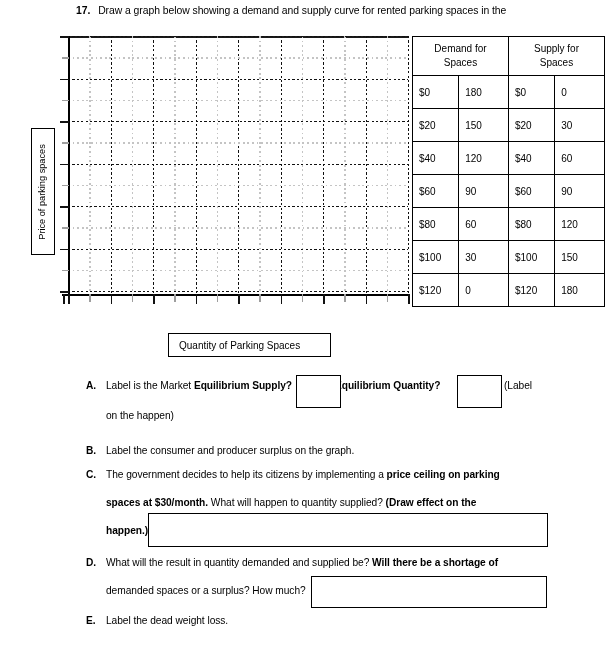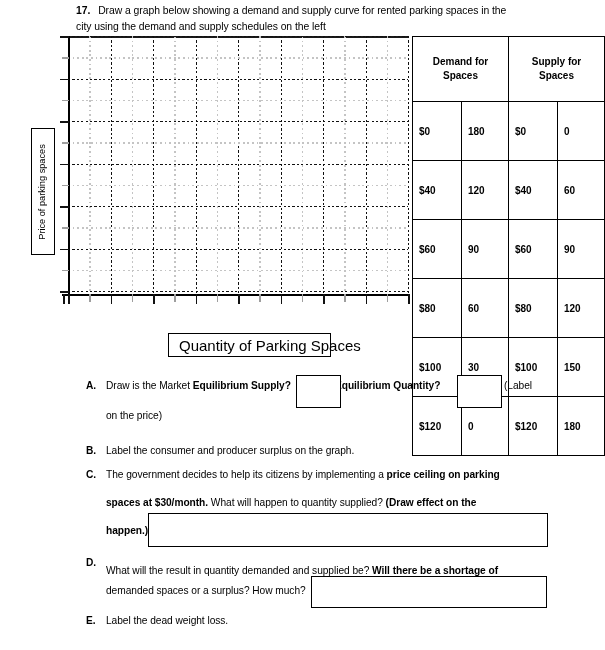--- a/index.html
+++ b/index.html
@@ -152,37 +152,37 @@
     height: 24px;
     border: 1.2px solid #000;
     background: #fff;
     box-sizing: border-box;
   }
   #x-axis-label-text {
     position: absolute;
     left: 10px;
     top: 50%;
     transform: translateY(-50%);
-    font-size: 15px;
+    font-size: 10px;
     white-space: nowrap;
   }
 
   
   #schedule-table {
     position: absolute;
     left: 412px;
     top: 36px;
     border-collapse: collapse;
     font-size: 10px;
     background: #fff;
   }
   #schedule-table td, #schedule-table th {
     border: 1.1px solid #000;
-    padding: 13px;
-    font-weight: bold;
+    padding: 0;
+    font-weight: normal;
     vertical-align: middle;
   }
   #schedule-table thead th {
     height: 38px;
     text-align: center;
     line-height: 14px;
     font-size: 10px;
   }
   #schedule-table tbody td {
     height: 32px;
@@ -223,21 +223,20 @@
   }
 
   .nowrap { white-space: nowrap; }
 </style>
 </head>
 <body>
 
 <div id="q-heading">
   <span class="num" style="margin-right: 5px; text-align: center;">17.</span>
   <span class="body" style="display: inline;">Draw a graph below showing a demand and supply curve for rented parking spaces in the</span>
-  <span class="body" style="display: block; margin-top: 0px;">city using the demand and supply schedules on the left</span>
 </div>
 
 <div id="y-axis-label-box">
   <span id="y-axis-label-text">Price of parking spaces</span>
 </div>
 
 <div id="graph-area">
   <div id="grid-canvas"></div>
   <div id="gridlines">
       <div class="vline major" style="left: 0px;"></div>
@@ -326,20 +325,26 @@
     </tr>
   </thead>
   <tbody id="schedule-body">
       <tr>
         <td class="col-price">$0</td>
         <td class="col-qty">180</td>
         <td class="col-price">$0</td>
         <td class="col-qty">0</td>
       </tr>
       <tr>
+        <td class="col-price">$20</td>
+        <td class="col-qty">150</td>
+        <td class="col-price">$20</td>
+        <td class="col-qty">30</td>
+      </tr>
+      <tr>
         <td class="col-price">$40</td>
         <td class="col-qty">120</td>
         <td class="col-price">$40</td>
         <td class="col-qty">60</td>
       </tr>
       <tr>
         <td class="col-price">$60</td>
         <td class="col-qty">90</td>
         <td class="col-price">$60</td>
         <td class="col-qty">90</td>
@@ -361,30 +366,30 @@
         <td class="col-qty">0</td>
         <td class="col-price">$120</td>
         <td class="col-qty">180</td>
       </tr>
     </tbody>
 </table>
 
 <div class="q-item" style="left:86px; top:378px; width:470px;">
   <span class="q-letter">A.</span>
   <span class="q-text nowrap" style="top:0;">
-    <span class="n">Draw is the Market </span><span class="b">Equilibrium Supply?</span>
+    <span class="n">Label is the Market </span><span class="b">Equilibrium Supply?</span>
   </span>
   <span class="q-text nowrap" style="left:249px; top:0;">
     <span class="b">Equilibrium Quantity?</span>
   </span>
   <span class="q-text nowrap" style="left:418px; top:0;">
     <span class="n">(Label</span>
   </span>
   <span class="q-text nowrap" style="top:30px;">
-    <span class="n">on the price)</span>
+    <span class="n">on the happen)</span>
   </span>
 </div>
 <div class="answer-box" style="left:296px; top:375px; width:45px; height:33px;"></div>
 <div class="answer-box" style="left:457px; top:375px; width:45px; height:33px;"></div>
 
 <div class="q-item" style="left:86px; top:443px; width:470px;">
   <span class="q-letter">B.</span>
   <span class="q-text nowrap b">Label the consumer and producer surplus on the graph.</span>
 </div>
 
@@ -397,21 +402,21 @@
     <span class="b">spaces at $30/month.</span><span class="n"> What will happen to quantity supplied? </span><span class="b">(Draw effect on the</span>
   </span>
   <span class="q-text nowrap" style="top:56px;">
     <span class="b">happen.)</span>
   </span>
 </div>
 <div class="answer-box" style="left:148px; top:513px; width:400px; height:34px;"></div>
 
 <div class="q-item" style="left:86px; top:555px; width:480px;">
   <span class="q-letter">D.</span>
-  <span class="q-text nowrap" style="top:8px;">
+  <span class="q-text nowrap" style="top:0;">
     <span class="n">What will the result in quantity demanded and supplied be? </span><span class="b">Will there be a shortage of</span>
   </span>
   <span class="q-text nowrap b" style="top:28px;">demanded spaces or a surplus? How much?</span>
 </div>
 <div class="answer-box" style="left:311px; top:576px; width:236px; height:32px;"></div>
 
 <div class="q-item" style="left:86px; top:613px; width:470px;">
   <span class="q-letter">E.</span>
   <span class="q-text nowrap b">Label the dead weight loss.</span>
 </div>

